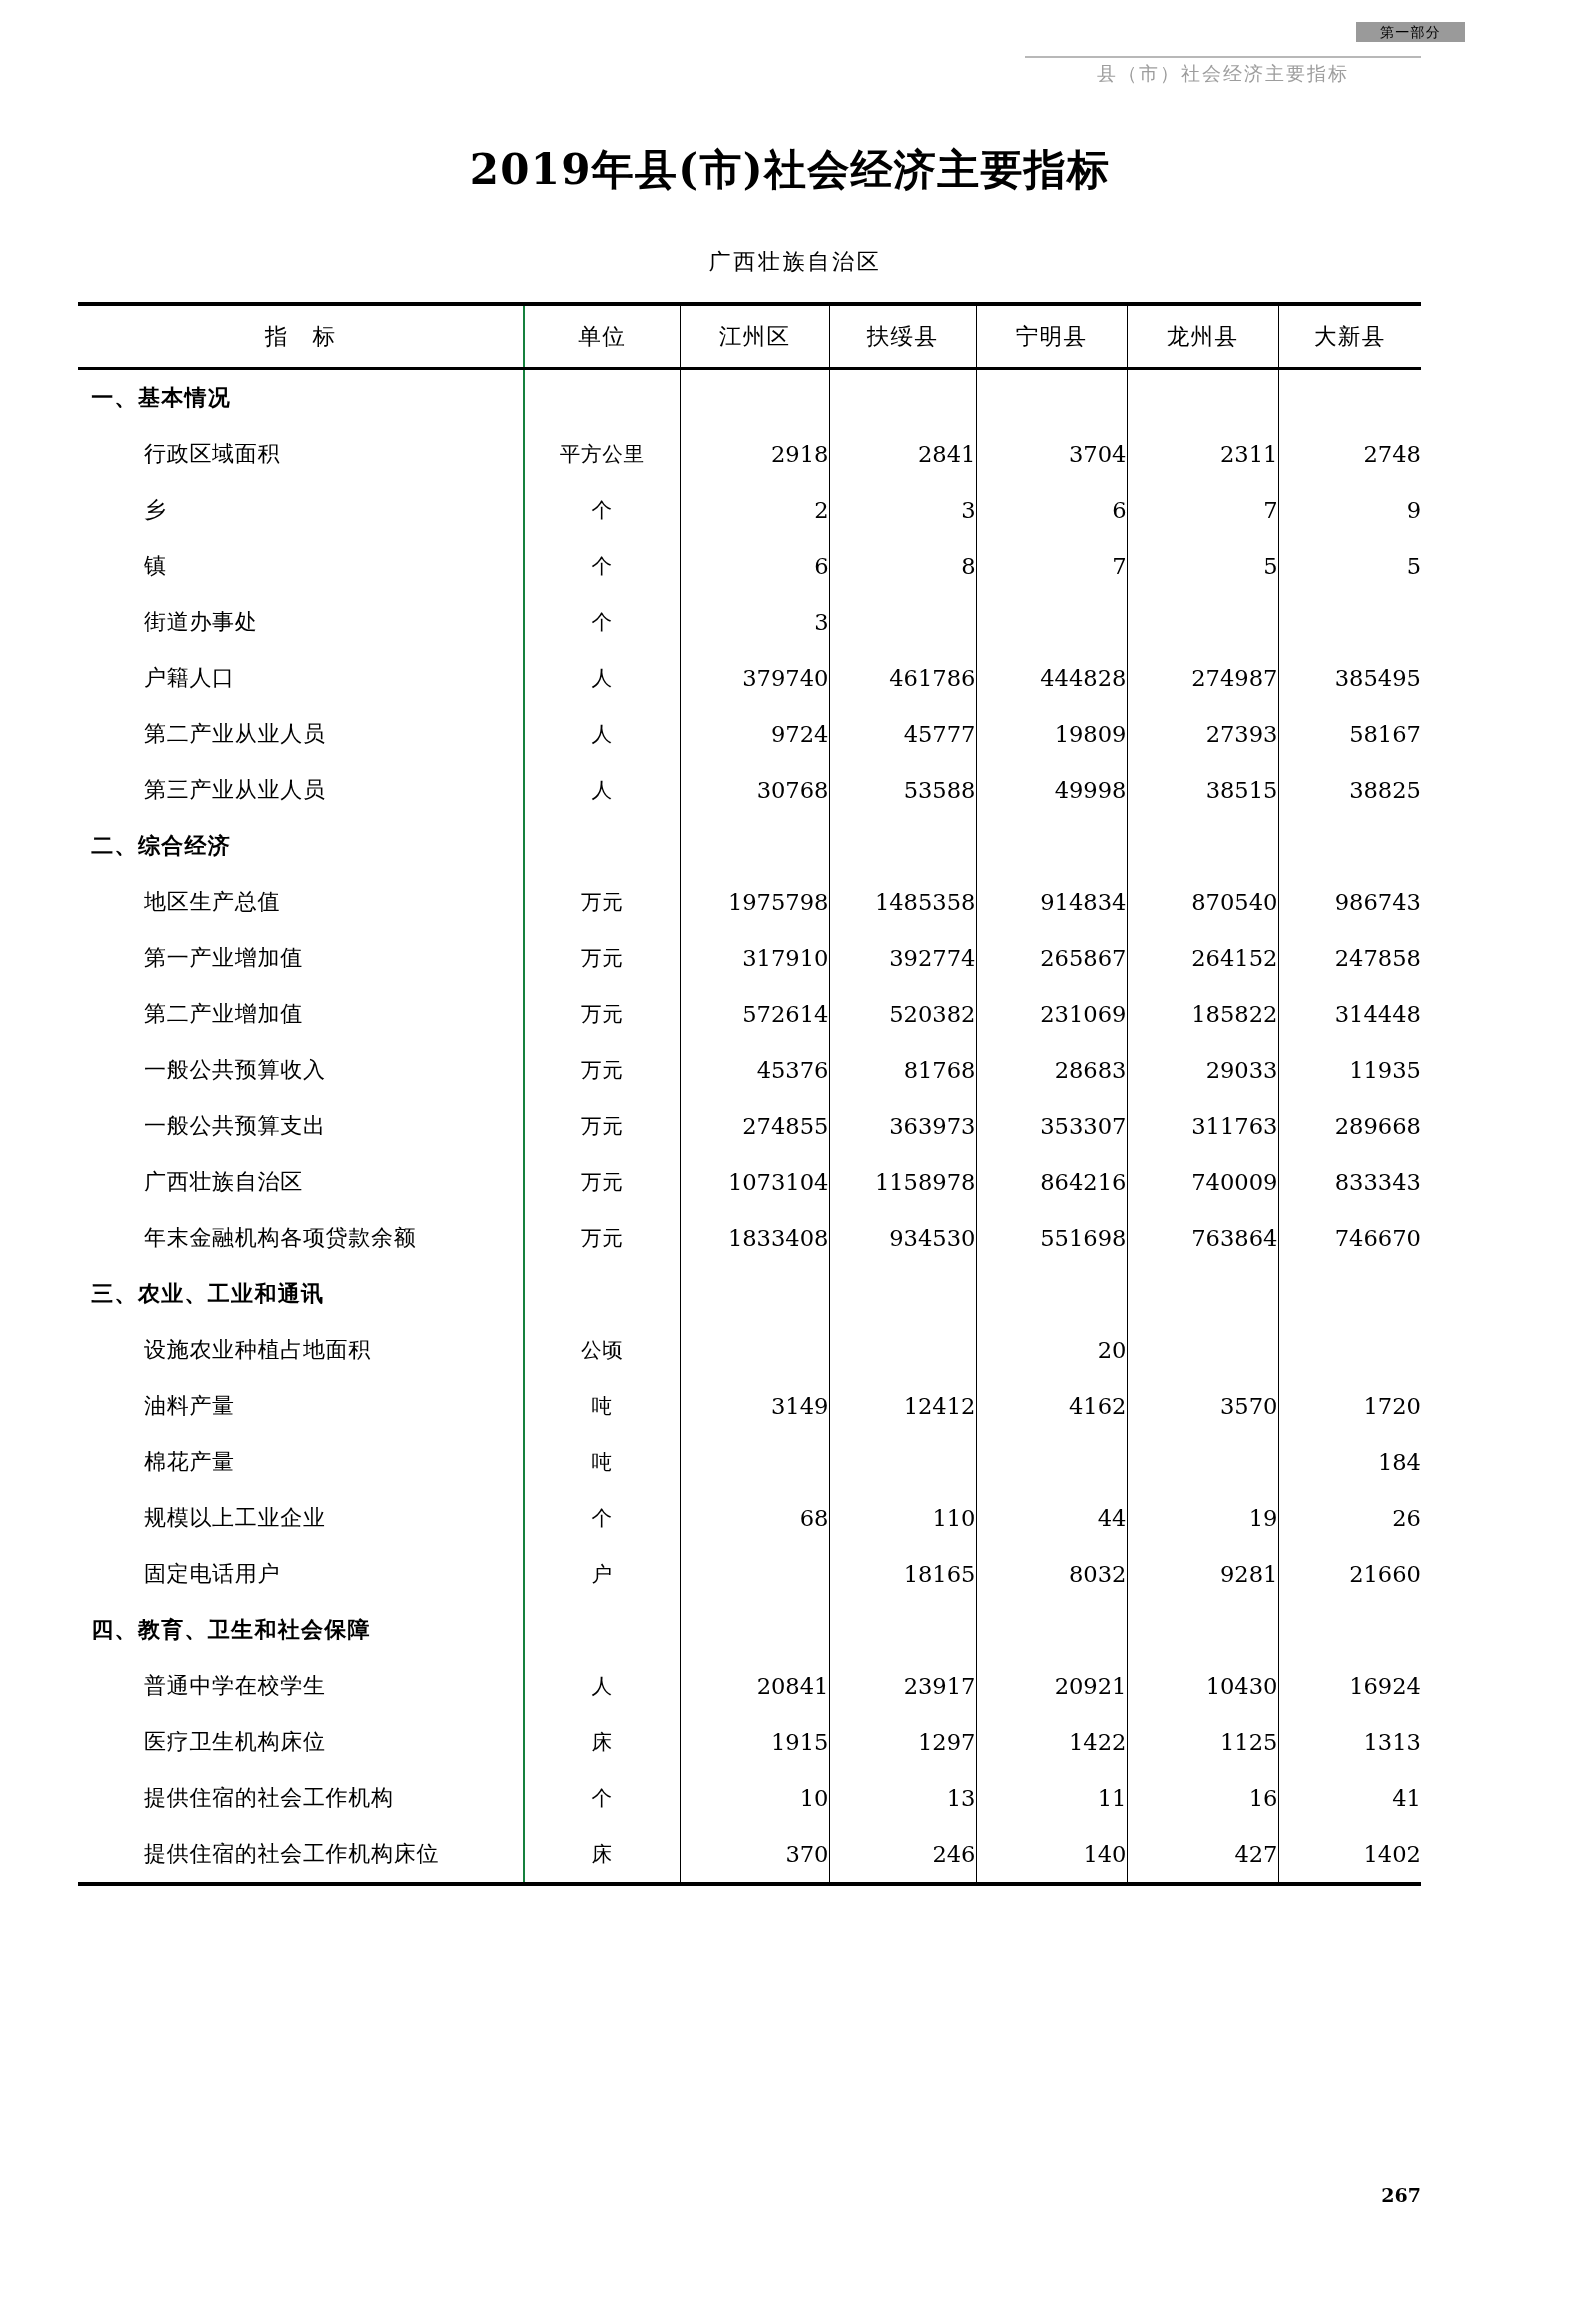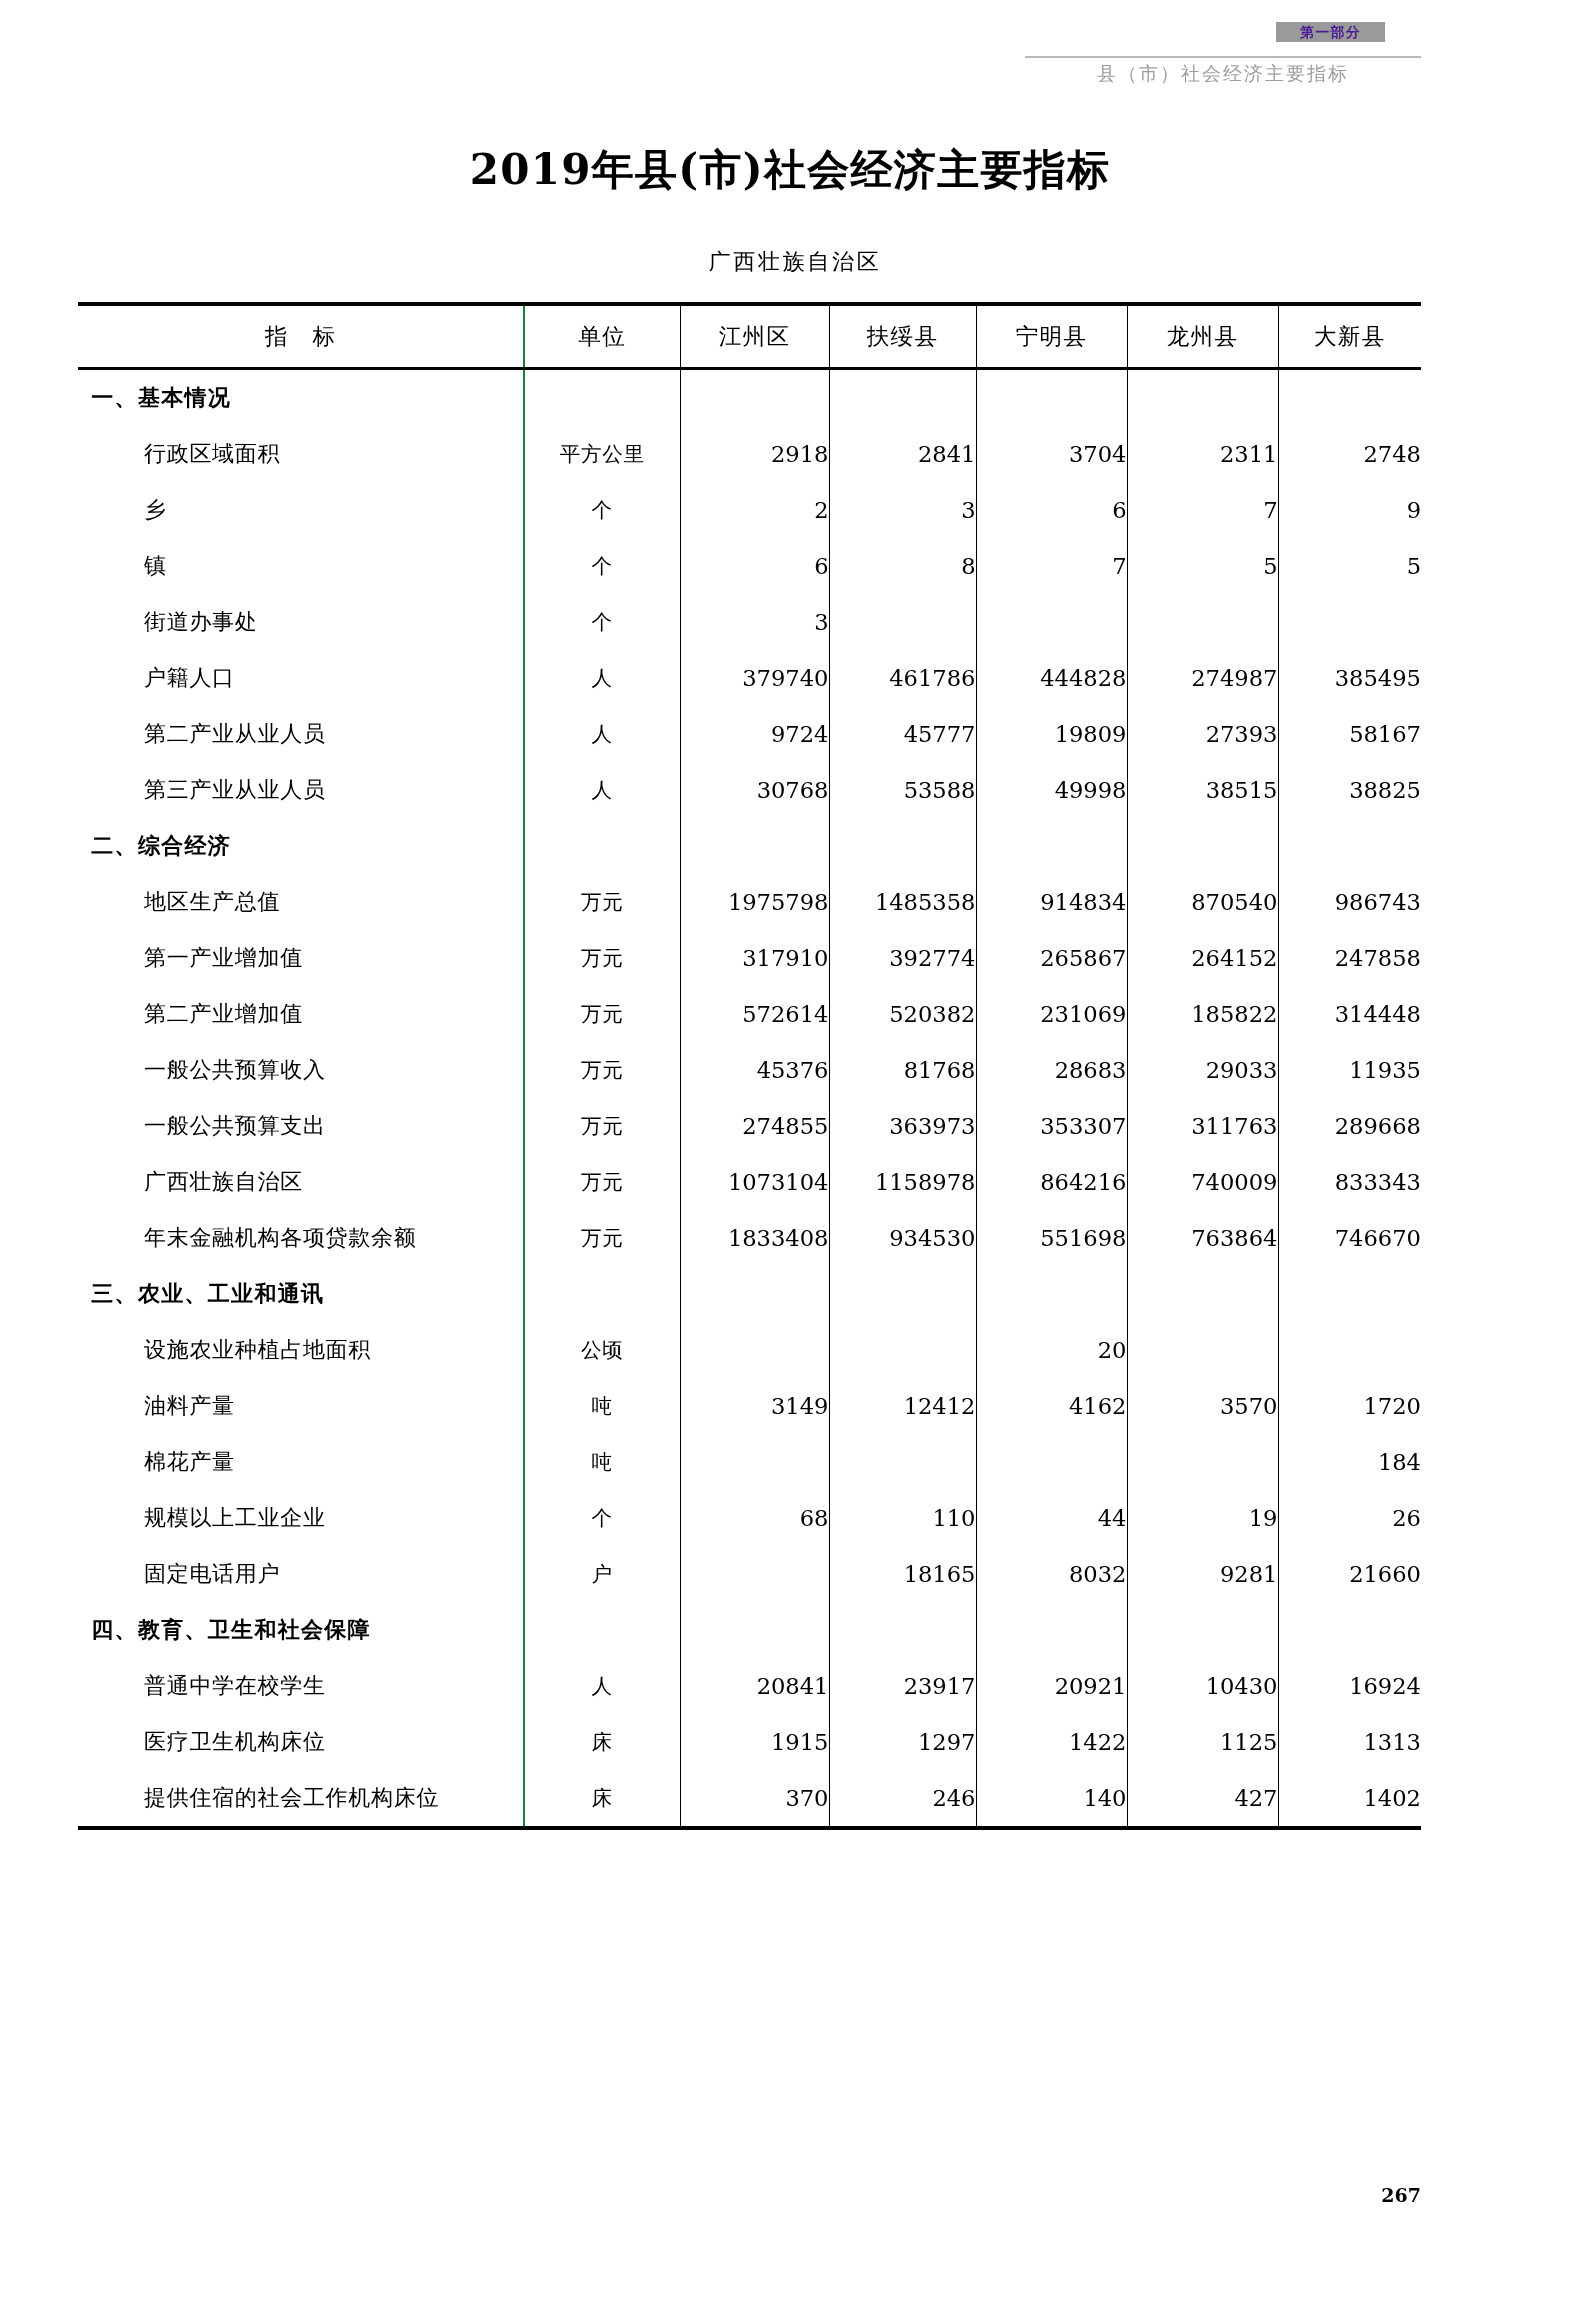--- a/index.html
+++ b/index.html
@@ -19,32 +19,32 @@
   
   #running-header {
     position: absolute;
     top: 0;
     left: 0;
     width: 1590px;
     height: 113px;
   }
   #part-badge {
     position: absolute;
-    left: 1276px;
+    left: 1356px;
     top: 22px;
     width: 109px;
     height: 20px;
     background: #9a9a9a;
-    color: #4c1d95;
+    color: #000000;
     font-size: 14px;
     line-height: 20px;
     text-align: center;
     letter-spacing: 1.3px;
     font-family: "Liberation Sans", "DejaVu Sans", sans-serif;
-    font-weight: bold;
+    font-weight: normal;
   }
   #header-rule {
     position: absolute;
     left: 1025px;
     top: 56px;
     width: 396px;
     height: 2px;
     background: #b8b8b8;
   }
   #header-subtitle {
@@ -431,20 +431,29 @@
         <tr class="data-row">
           <td class="c-label item">医疗卫生机构床位</td>
           <td class="c-unit vl">床</td>
           <td class="c-val vl-thin">1915</td>
           <td class="c-val vl-thin">1297</td>
           <td class="c-val vl-thin">1422</td>
           <td class="c-val vl-thin">1125</td>
           <td class="c-val vl-thin">1313</td>
         </tr>
         <tr class="data-row">
+          <td class="c-label item">提供住宿的社会工作机构</td>
+          <td class="c-unit vl">个</td>
+          <td class="c-val vl-thin">10</td>
+          <td class="c-val vl-thin">13</td>
+          <td class="c-val vl-thin">11</td>
+          <td class="c-val vl-thin">16</td>
+          <td class="c-val vl-thin">41</td>
+        </tr>
+        <tr class="data-row">
           <td class="c-label item">提供住宿的社会工作机构床位</td>
           <td class="c-unit vl">床</td>
           <td class="c-val vl-thin">370</td>
           <td class="c-val vl-thin">246</td>
           <td class="c-val vl-thin">140</td>
           <td class="c-val vl-thin">427</td>
           <td class="c-val vl-thin">1402</td>
         </tr>
         <tr class="rule-bot">
           <td colspan="7"></td>

